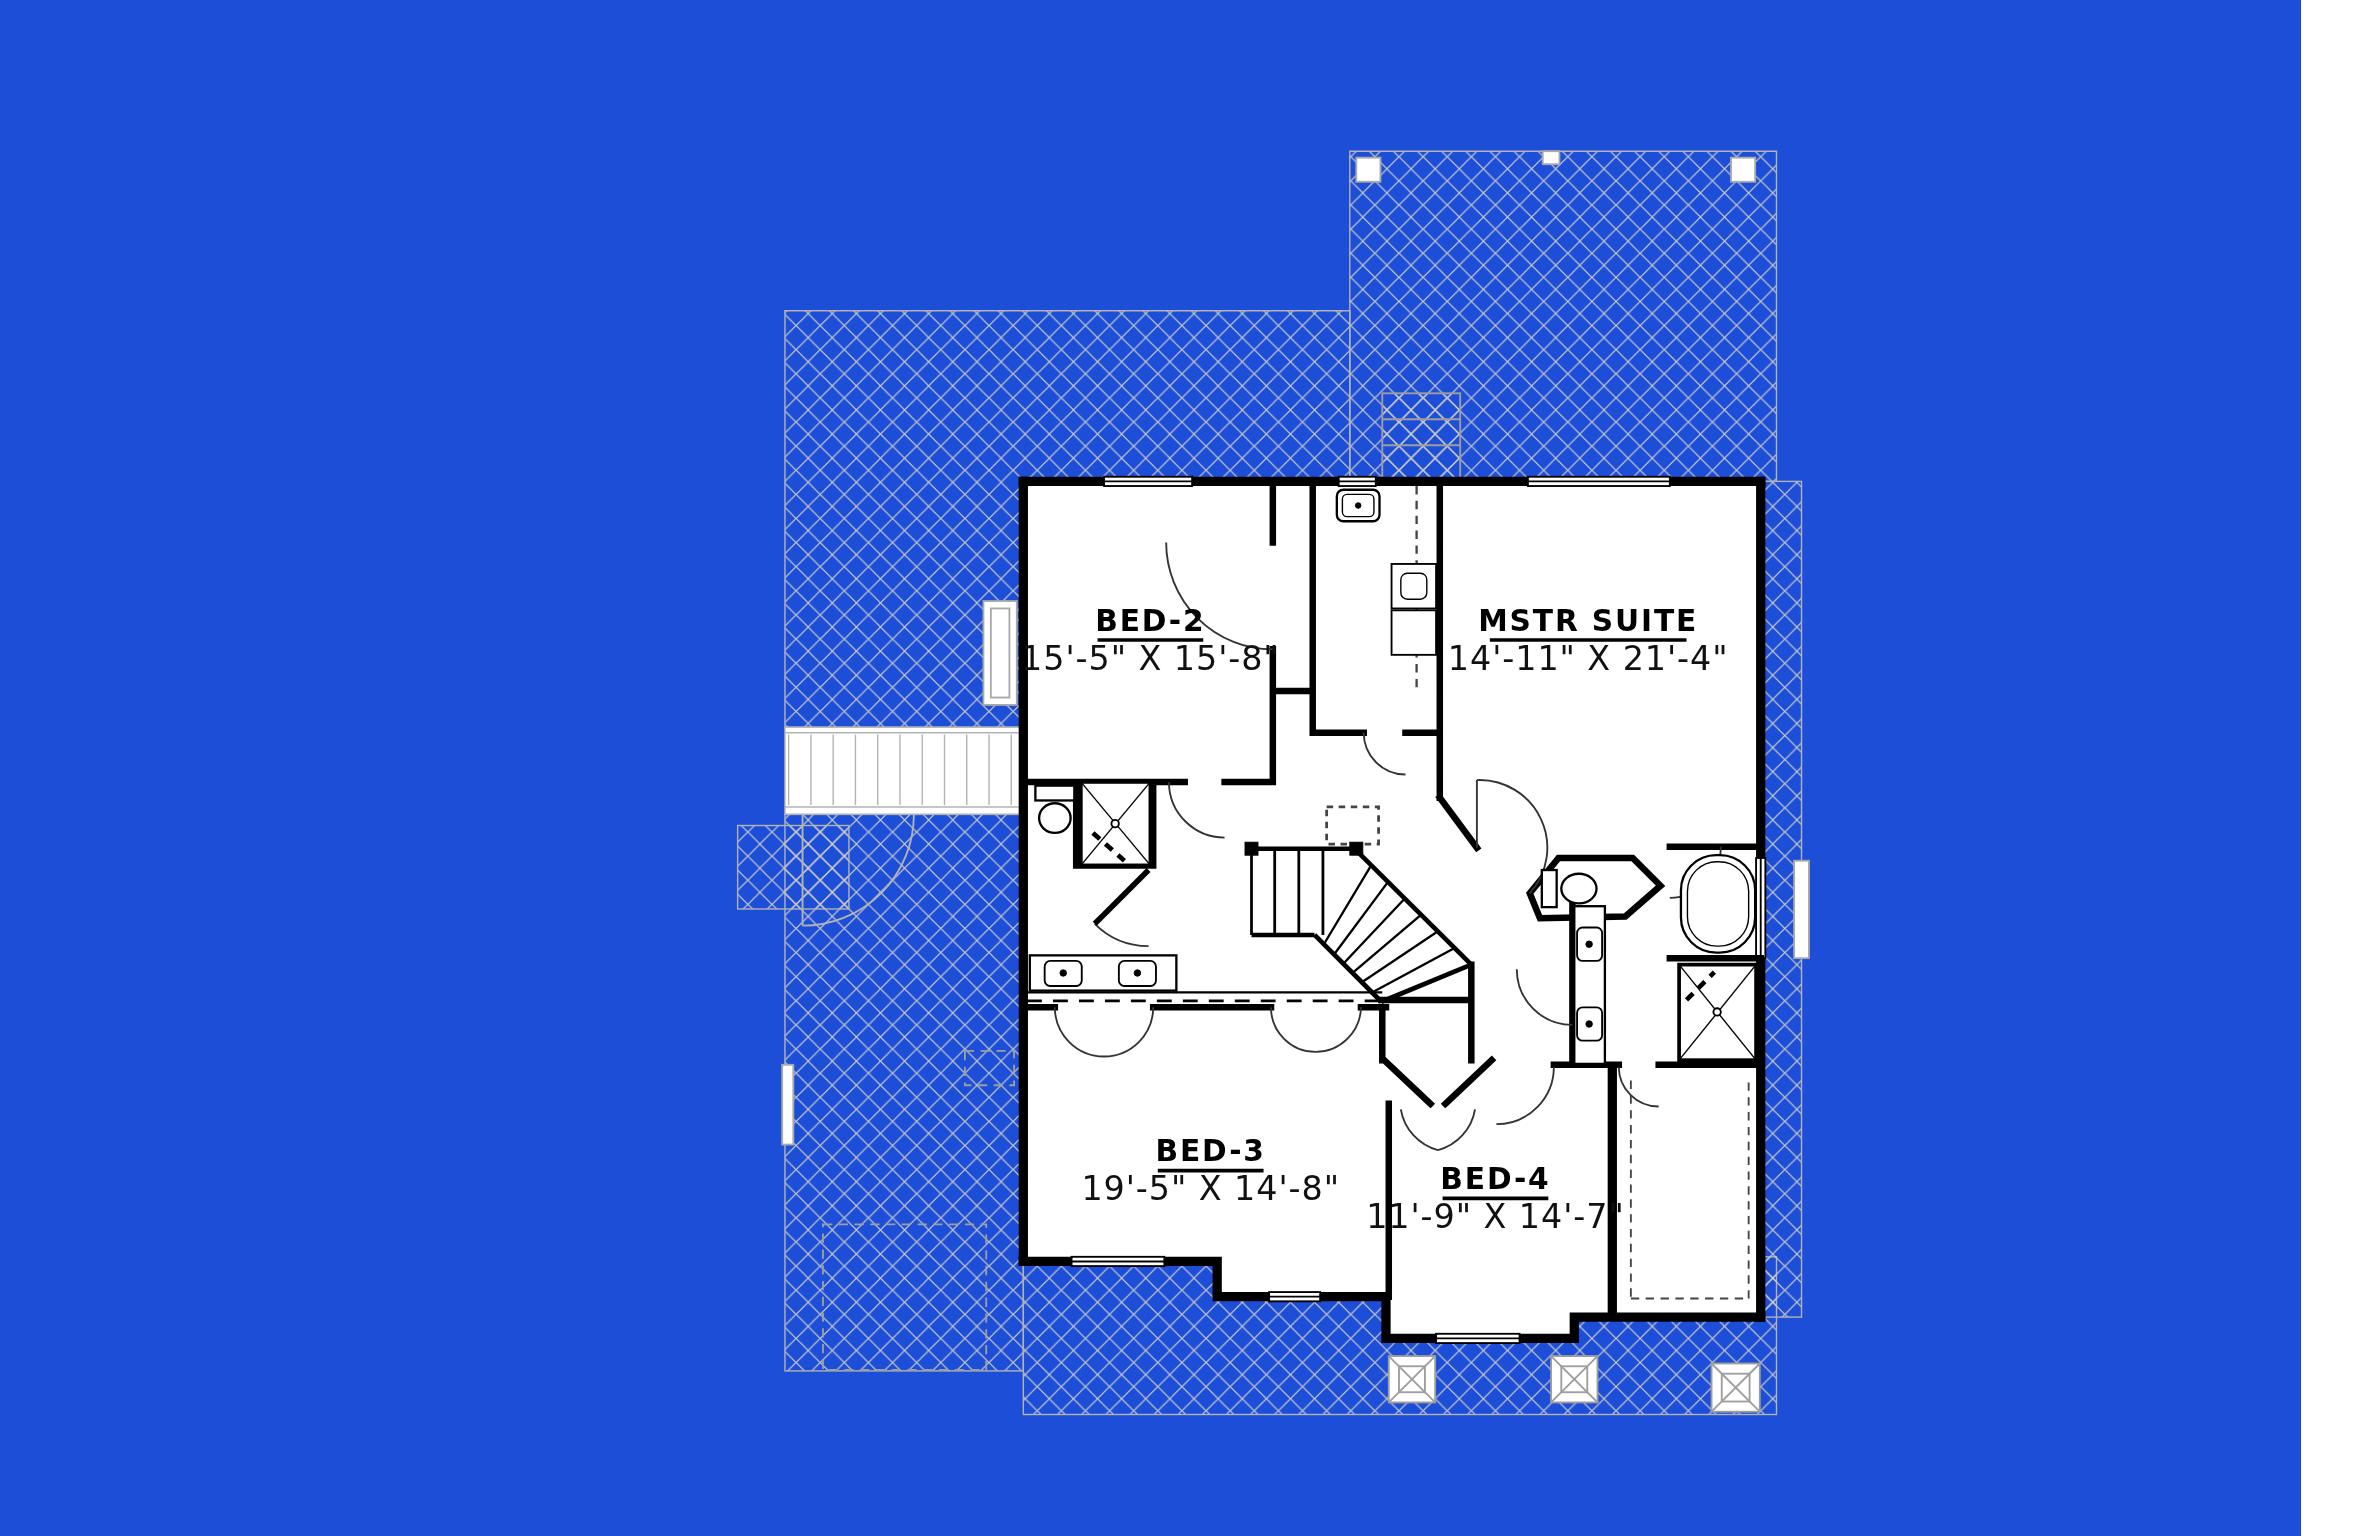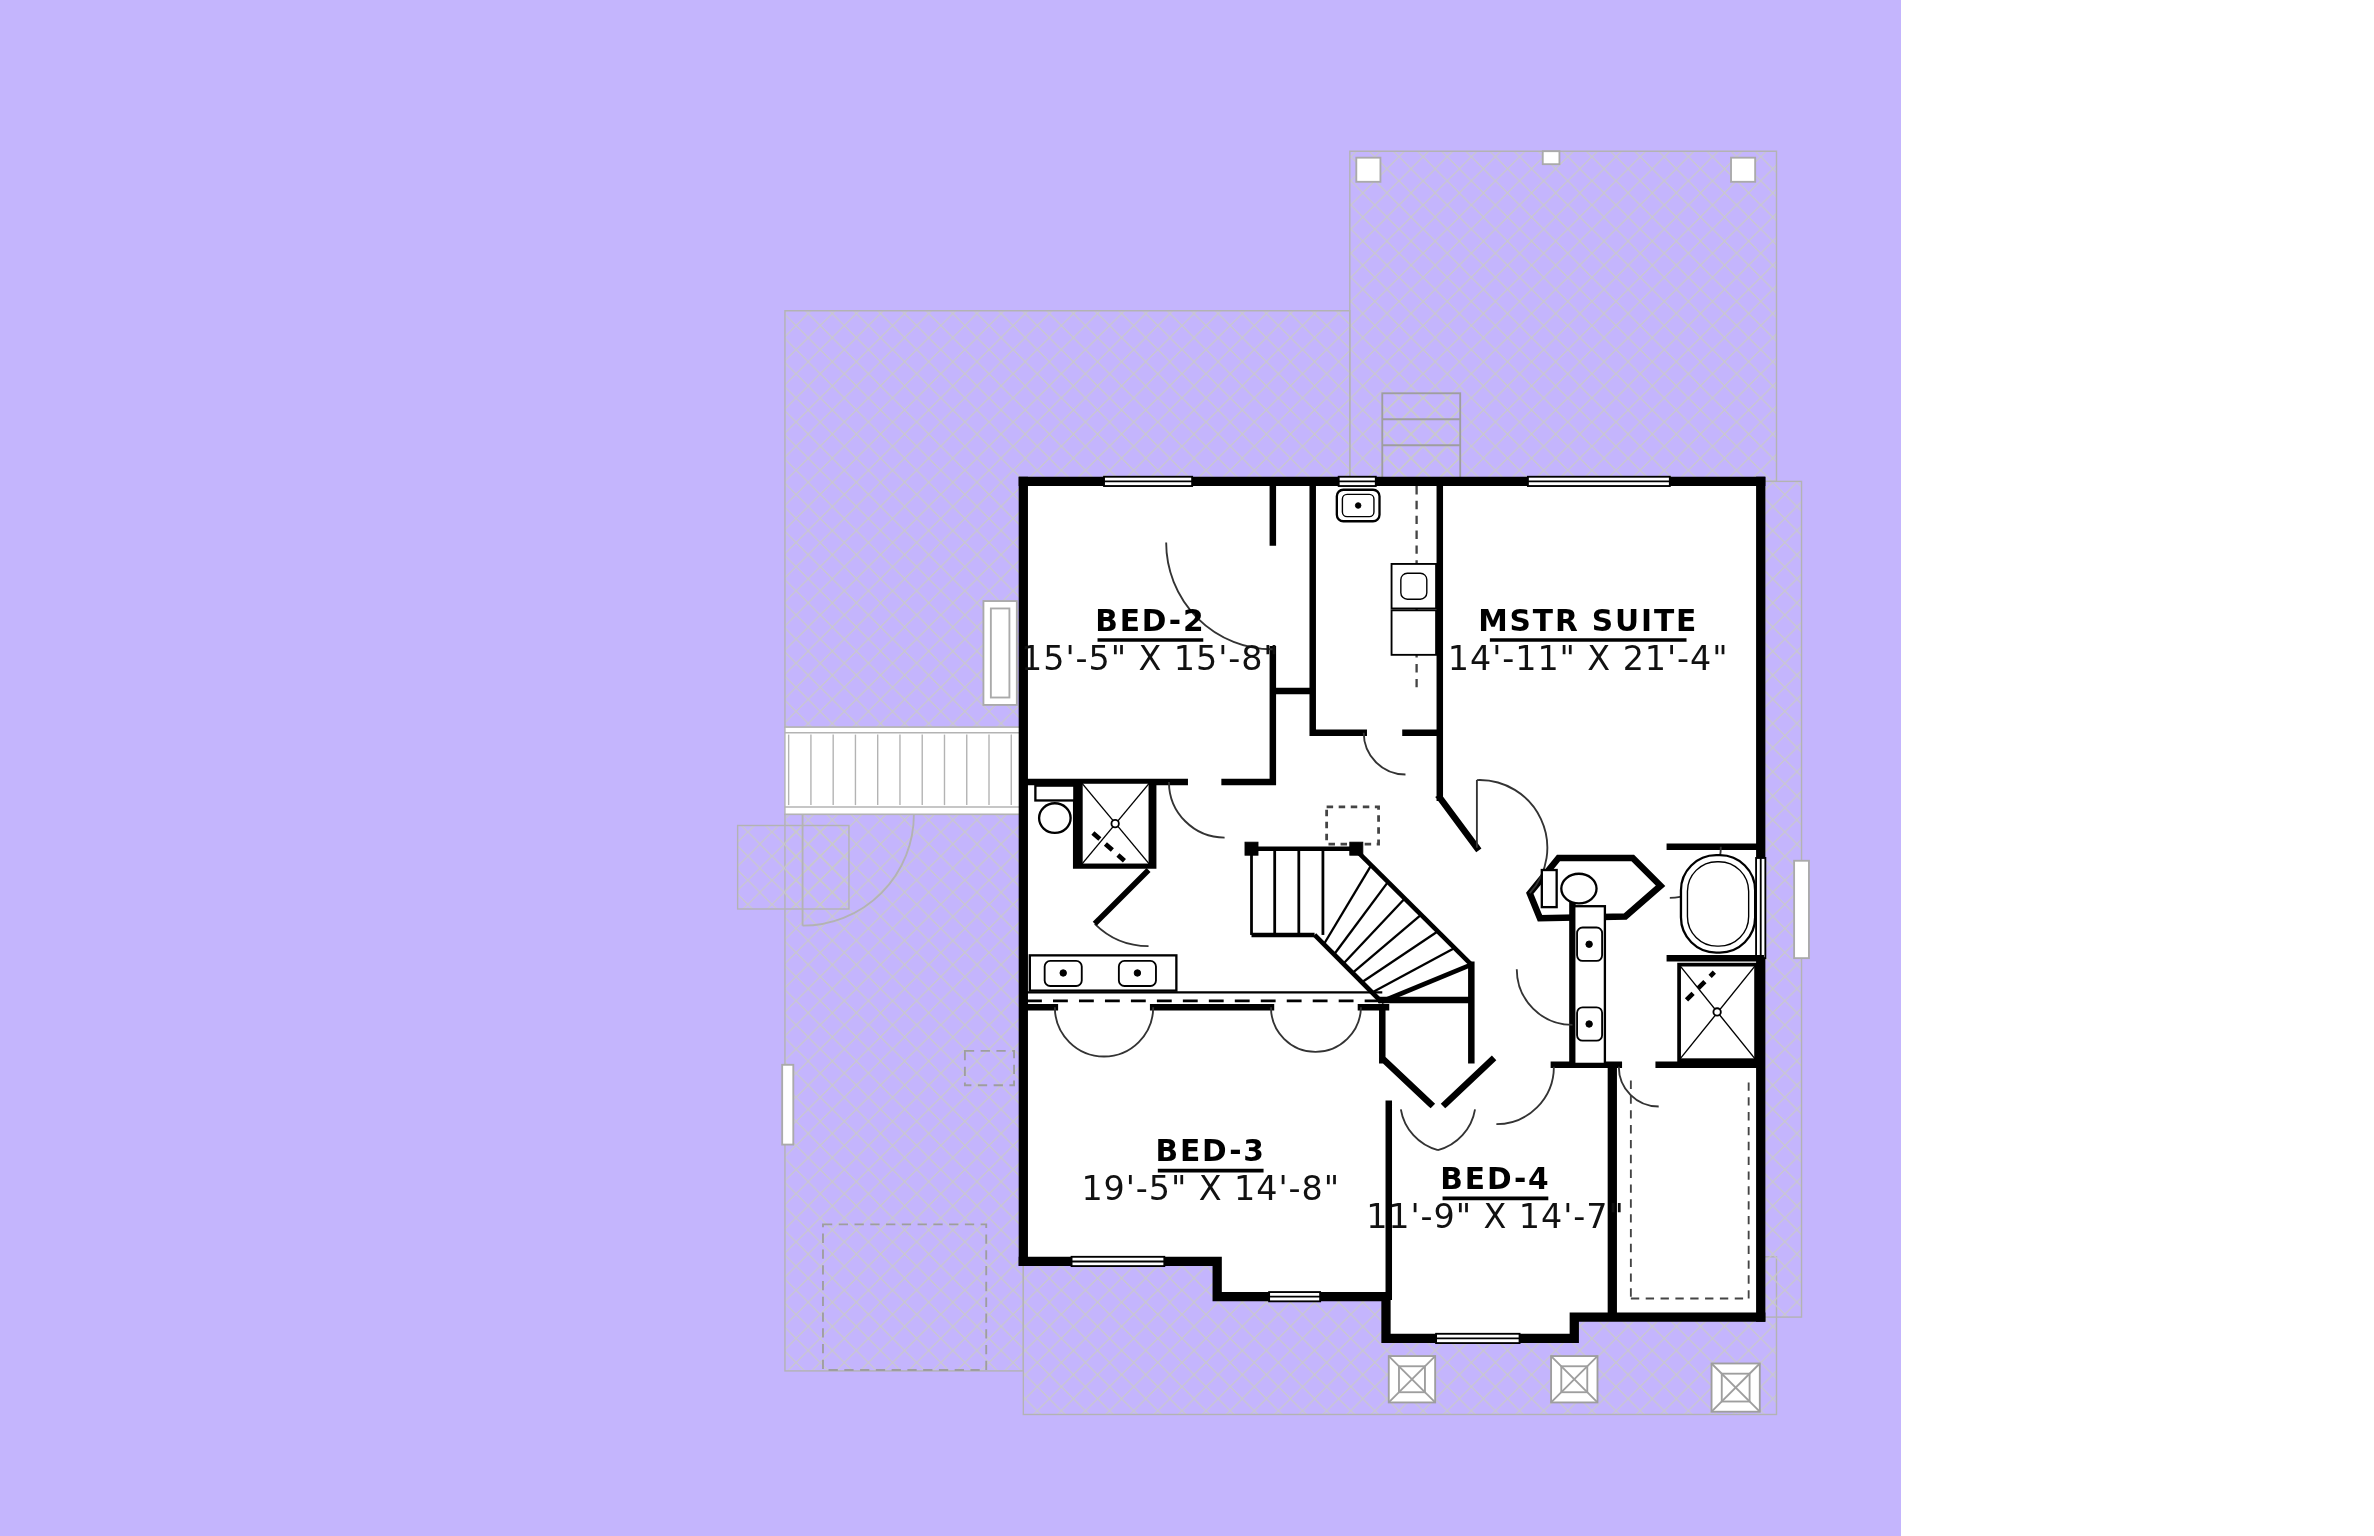--- a/index.html
+++ b/index.html
@@ -1,16 +1,16 @@
 <!DOCTYPE html>
 <html style="font-size:15px"><head>
 <meta charset="utf-8">
 <style>
   html,body{margin:0;padding:0;background:#ffffff;}
-  .sheet{position:relative;width:1901px;height:1536px;background:#c4b5fd;overflow:hidden;}
+  .sheet{position:relative;width:2301px;height:1536px;background:#1d4ed8;overflow:hidden;}
   svg{display:block;}
   .room-name{font-family:"DejaVu Sans",sans-serif;font-weight:700;font-size:32px;letter-spacing:2px;fill:#000;text-anchor:middle;}
   .room-dims{font-family:"DejaVu Sans",sans-serif;font-weight:400;font-size:36px;letter-spacing:1px;fill:#111;text-anchor:middle;}
 </style>
 </head>
 <body>
 
 <div class="sheet">
 <svg width="2375" height="1536" viewBox="0 0 2560 1656" xmlns="http://www.w3.org/2000/svg">
   <defs>

